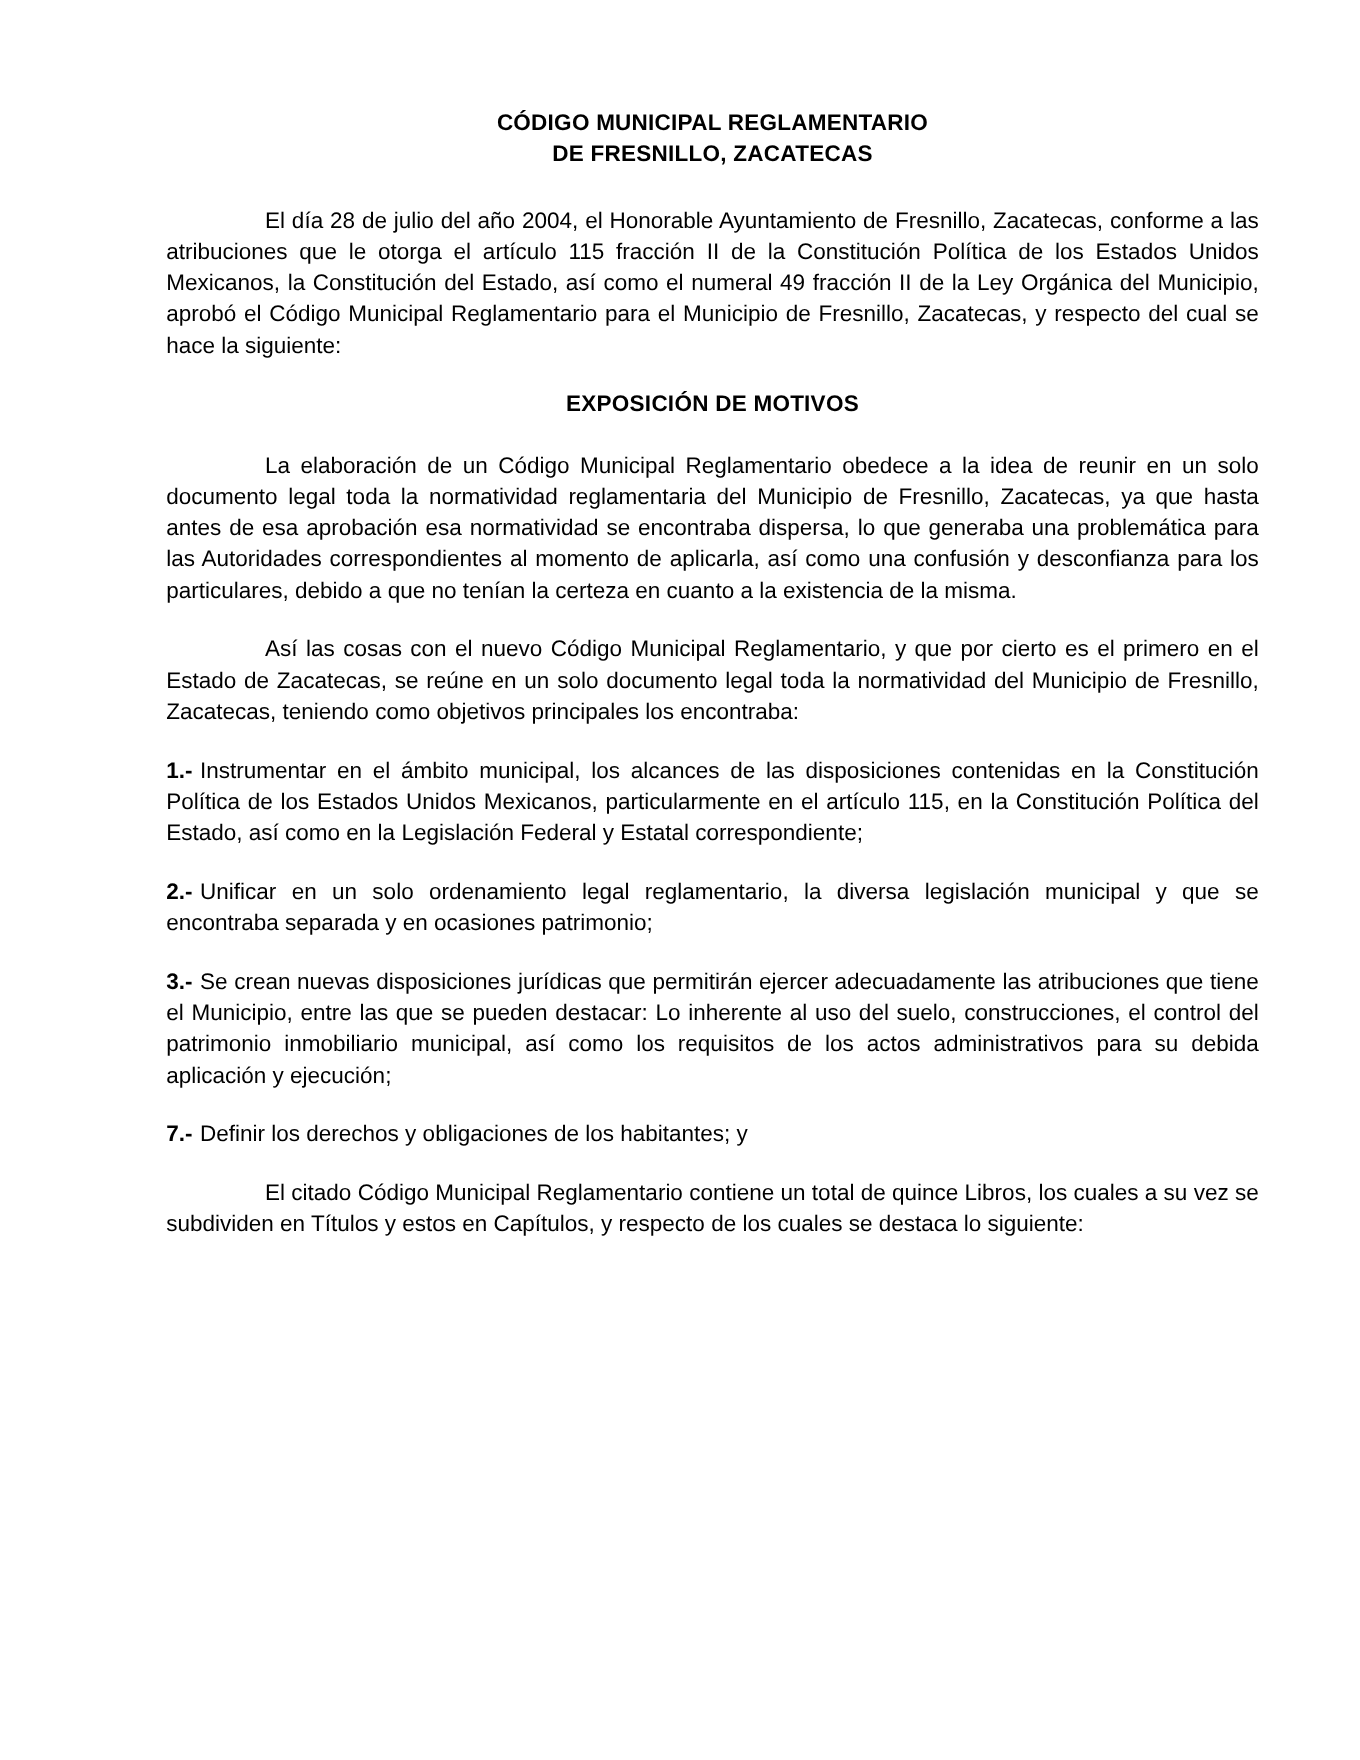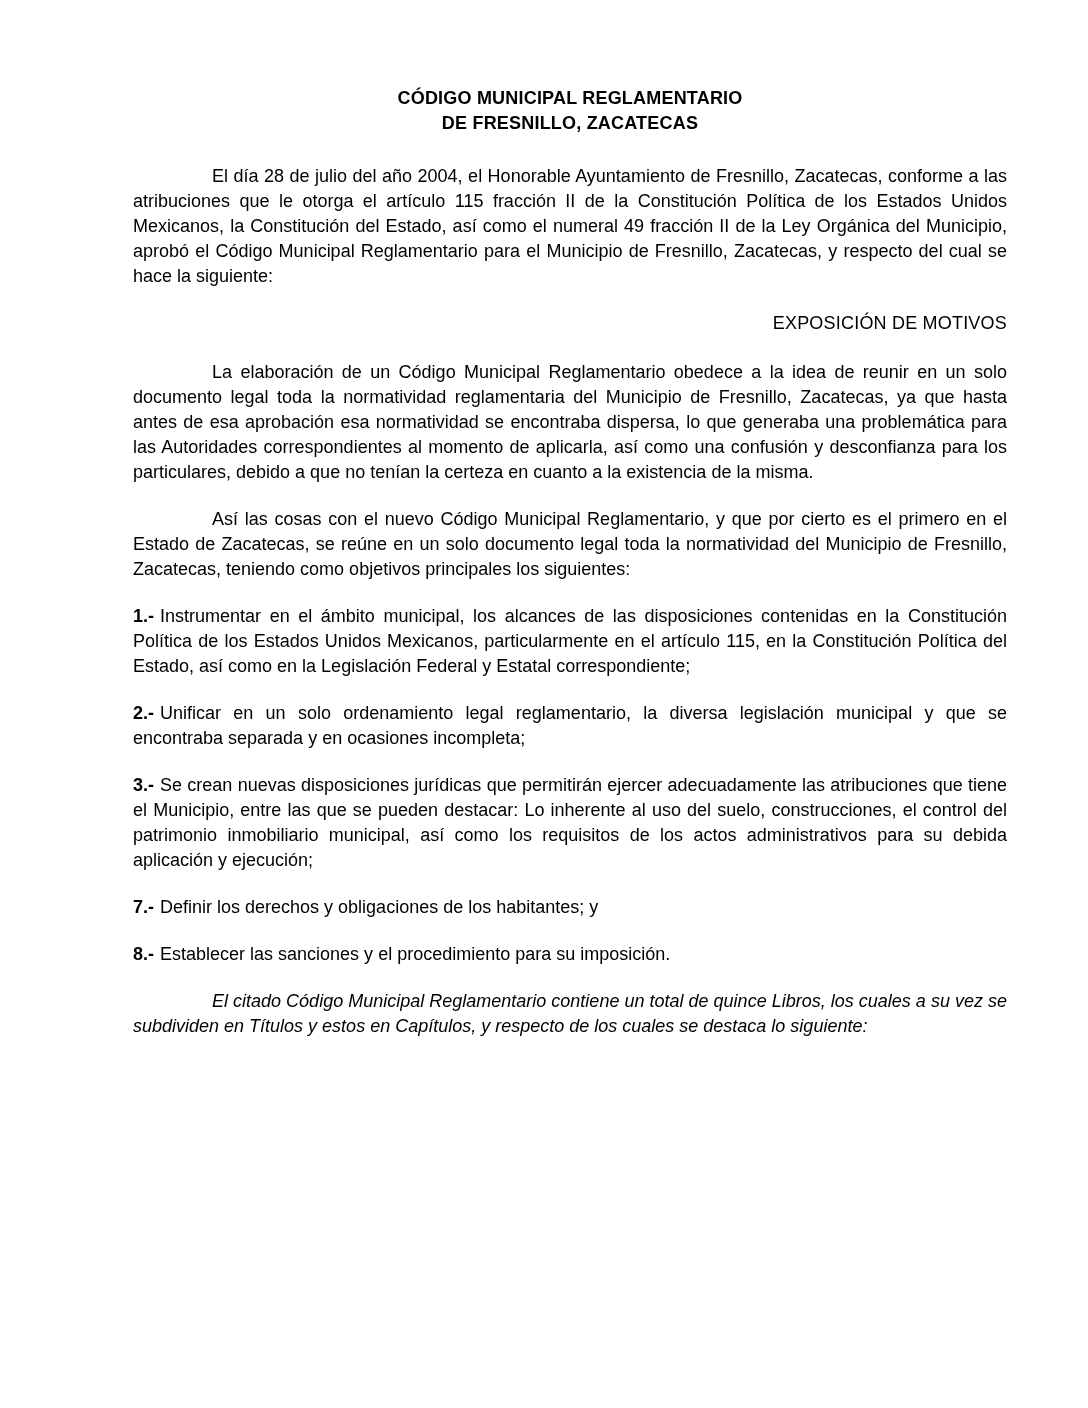--- a/index.html
+++ b/index.html
@@ -26,69 +26,67 @@
     font-size: 18px;
     line-height: 25px;
     font-weight: bold;
     text-align: center;
     margin: 0 0 28px 0;
     letter-spacing: 0.2px;
   }
   .section-heading {
     font-size: 18px;
     line-height: 25px;
-    font-weight: normal;
-    text-align: right;
+    font-weight: bold;
+    text-align: center;
     margin: 0 0 24px 0;
     letter-spacing: 0.2px;
   }
   .para {
     font-size: 18px;
     line-height: 25px;
     text-align: justify;
     margin: 0 0 22px 0;
   }
   .para.indent {
     text-indent: 79px;
   }
   .item-num {
     font-weight: bold;
     margin-right: 6px;
   }
   .para:last-child {
     margin-bottom: 18px;
-    font-style: italic;
   }
 </style>
 </head>
 <body>
 
 <div class="page">
 
   <h1 class="doc-title">
     <span>CÓDIGO MUNICIPAL REGLAMENTARIO</span><br>
     <span>DE FRESNILLO, ZACATECAS</span>
   </h1>
 
   <p class="para indent">El día 28 de julio del año 2004, el Honorable Ayuntamiento de Fresnillo, Zacatecas, conforme a las atribuciones que le otorga el artículo 115 fracción II de la Constitución Política de los Estados Unidos Mexicanos, la Constitución del Estado, así como el numeral 49 fracción II de la Ley Orgánica del Municipio, aprobó el Código Municipal Reglamentario para el Municipio de Fresnillo, Zacatecas, y respecto del cual se hace la siguiente:</p>
 
   <h2 class="section-heading">EXPOSICIÓN DE MOTIVOS</h2>
 
   <p class="para indent">La elaboración de un Código Municipal Reglamentario obedece a la idea de reunir en un solo documento legal toda la normatividad reglamentaria del Municipio de Fresnillo, Zacatecas, ya que hasta antes de esa aprobación esa normatividad se encontraba dispersa, lo que generaba una problemática para las Autoridades correspondientes al momento de aplicarla, así como una confusión y desconfianza para los particulares, debido a que no tenían la certeza en cuanto a la existencia de la misma.</p>
 
-  <p class="para indent">Así las cosas con el nuevo Código Municipal Reglamentario, y que por cierto es el primero en el Estado de Zacatecas, se reúne en un solo documento legal toda la normatividad del Municipio de Fresnillo, Zacatecas, teniendo como objetivos principales los siguientes:</p>
+  <p class="para indent">Así las cosas con el nuevo Código Municipal Reglamentario, y que por cierto es el primero en el Estado de Zacatecas, se reúne en un solo documento legal toda la normatividad del Municipio de Fresnillo, Zacatecas, teniendo como objetivos principales los encontraba:</p>
 
   <p class="para"><span class="item-num">1.-</span><span>Instrumentar en el ámbito municipal, los alcances de las disposiciones contenidas en la Constitución Política de los Estados Unidos Mexicanos, particularmente en el artículo 115, en la Constitución Política del Estado, así como en la Legislación Federal y Estatal correspondiente;</span></p>
 
-  <p class="para"><span class="item-num">2.-</span><span>Unificar en un solo ordenamiento legal reglamentario, la diversa legislación municipal y que se encontraba separada y en ocasiones incompleta;</span></p>
+  <p class="para"><span class="item-num">2.-</span><span>Unificar en un solo ordenamiento legal reglamentario, la diversa legislación municipal y que se encontraba separada y en ocasiones patrimonio;</span></p>
 
   <p class="para"><span class="item-num">3.-</span><span>Se crean nuevas disposiciones jurídicas que permitirán ejercer adecuadamente las atribuciones que tiene el Municipio, entre las que se pueden destacar: Lo inherente al uso del suelo, construcciones, el control del patrimonio inmobiliario municipal, así como los requisitos de los actos administrativos para su debida aplicación y ejecución;</span></p>
 
 
 
 
   <p class="para"><span class="item-num">7.-</span><span>Definir los derechos y obligaciones de los habitantes; y</span></p>
 
-  <p class="para"><span class="item-num">8.-</span><span>Establecer las sanciones y el procedimiento para su imposición.</span></p>
 
   <p class="para indent">El citado Código Municipal Reglamentario contiene un total de quince Libros, los cuales a su vez se subdividen en Títulos y estos en Capítulos, y respecto de los cuales se destaca lo siguiente:</p>
 
 </div>
 
 </body></html>

